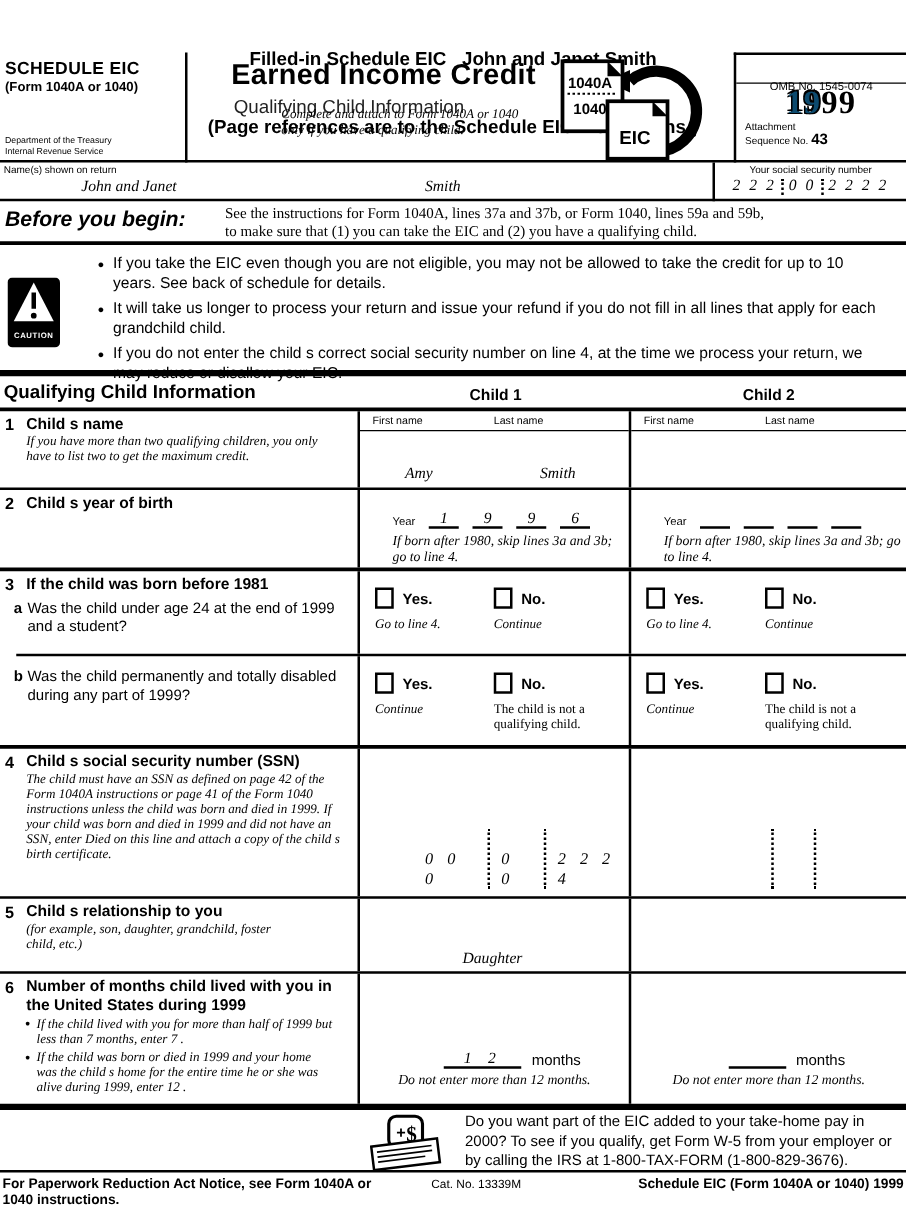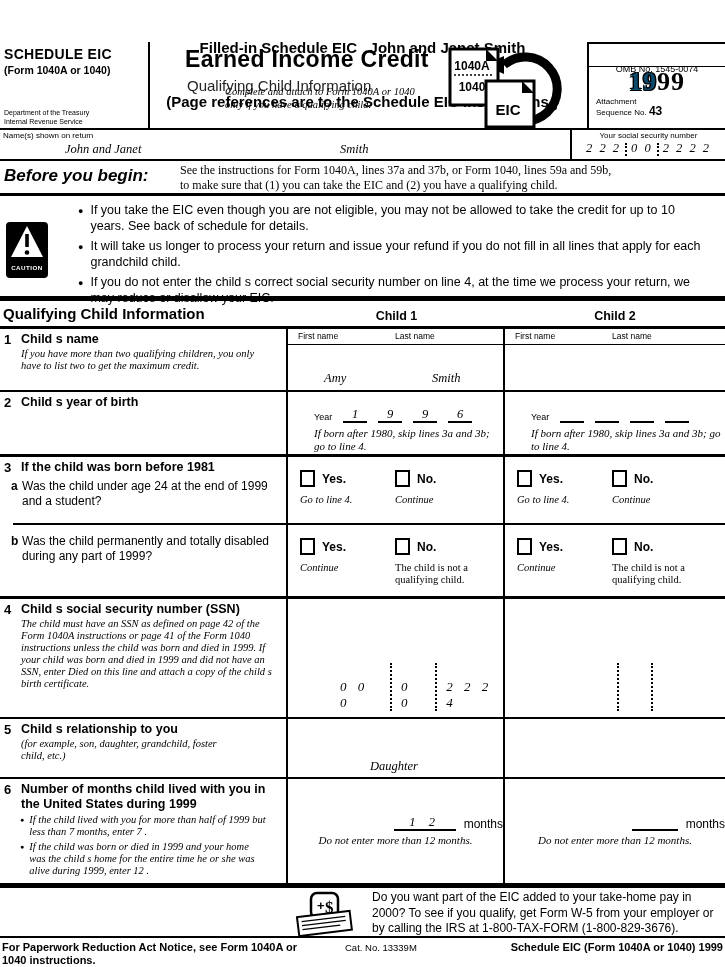--- a/index.html
+++ b/index.html
@@ -104,21 +104,21 @@
   
   .ssn-fill{ position:absolute; bottom:6px; left:52px; display:flex; align-items:flex-end; gap:9px;
              font-family:"Liberation Serif", serif; font-style:italic; font-size:13px; letter-spacing:4px; }
   .dotsep{ width:0; border-left:2px dotted #000; height:48px; }
   .dotsep-abs{ position:absolute; bottom:6px; width:0; border-left:2px dotted #000; height:48px; }
 
   
   .rel-val{ position:absolute; left:82px; bottom:3px; font-size:12.5px; }
 
   
-  .mline{ display:flex; align-items:flex-end; justify-content:flex-end; gap:8px; padding-top:36px;margin-left:29px; }
+  .mline{ display:flex; align-items:flex-end; justify-content:center; gap:8px; padding-top:60px;margin-left:29px; }
   .mslot{ width:62px; border-bottom:2px solid #000; text-align:center; font-size:12.5px; letter-spacing:5px; height:16px;
           font-family:"Liberation Serif", serif; font-style:italic; }
   .mslot.small{ width:46px; }
   .mlab{ font-size:12px; }
   .mnote{ font-family:"Liberation Serif", serif; font-style:italic; font-size:11px; text-align:center; margin-top:3px; }
   .sbul{ display:flex; gap:5px; margin:3px 0 0 16px; }
   .sbul .dot{ font-size:7px; padding-top:2px; }
   .sbul .bt{ font-family:Liberation Serif, serif; font-style:italic; font-size:10.5px; line-height:12px; width:238px; }
 
   

